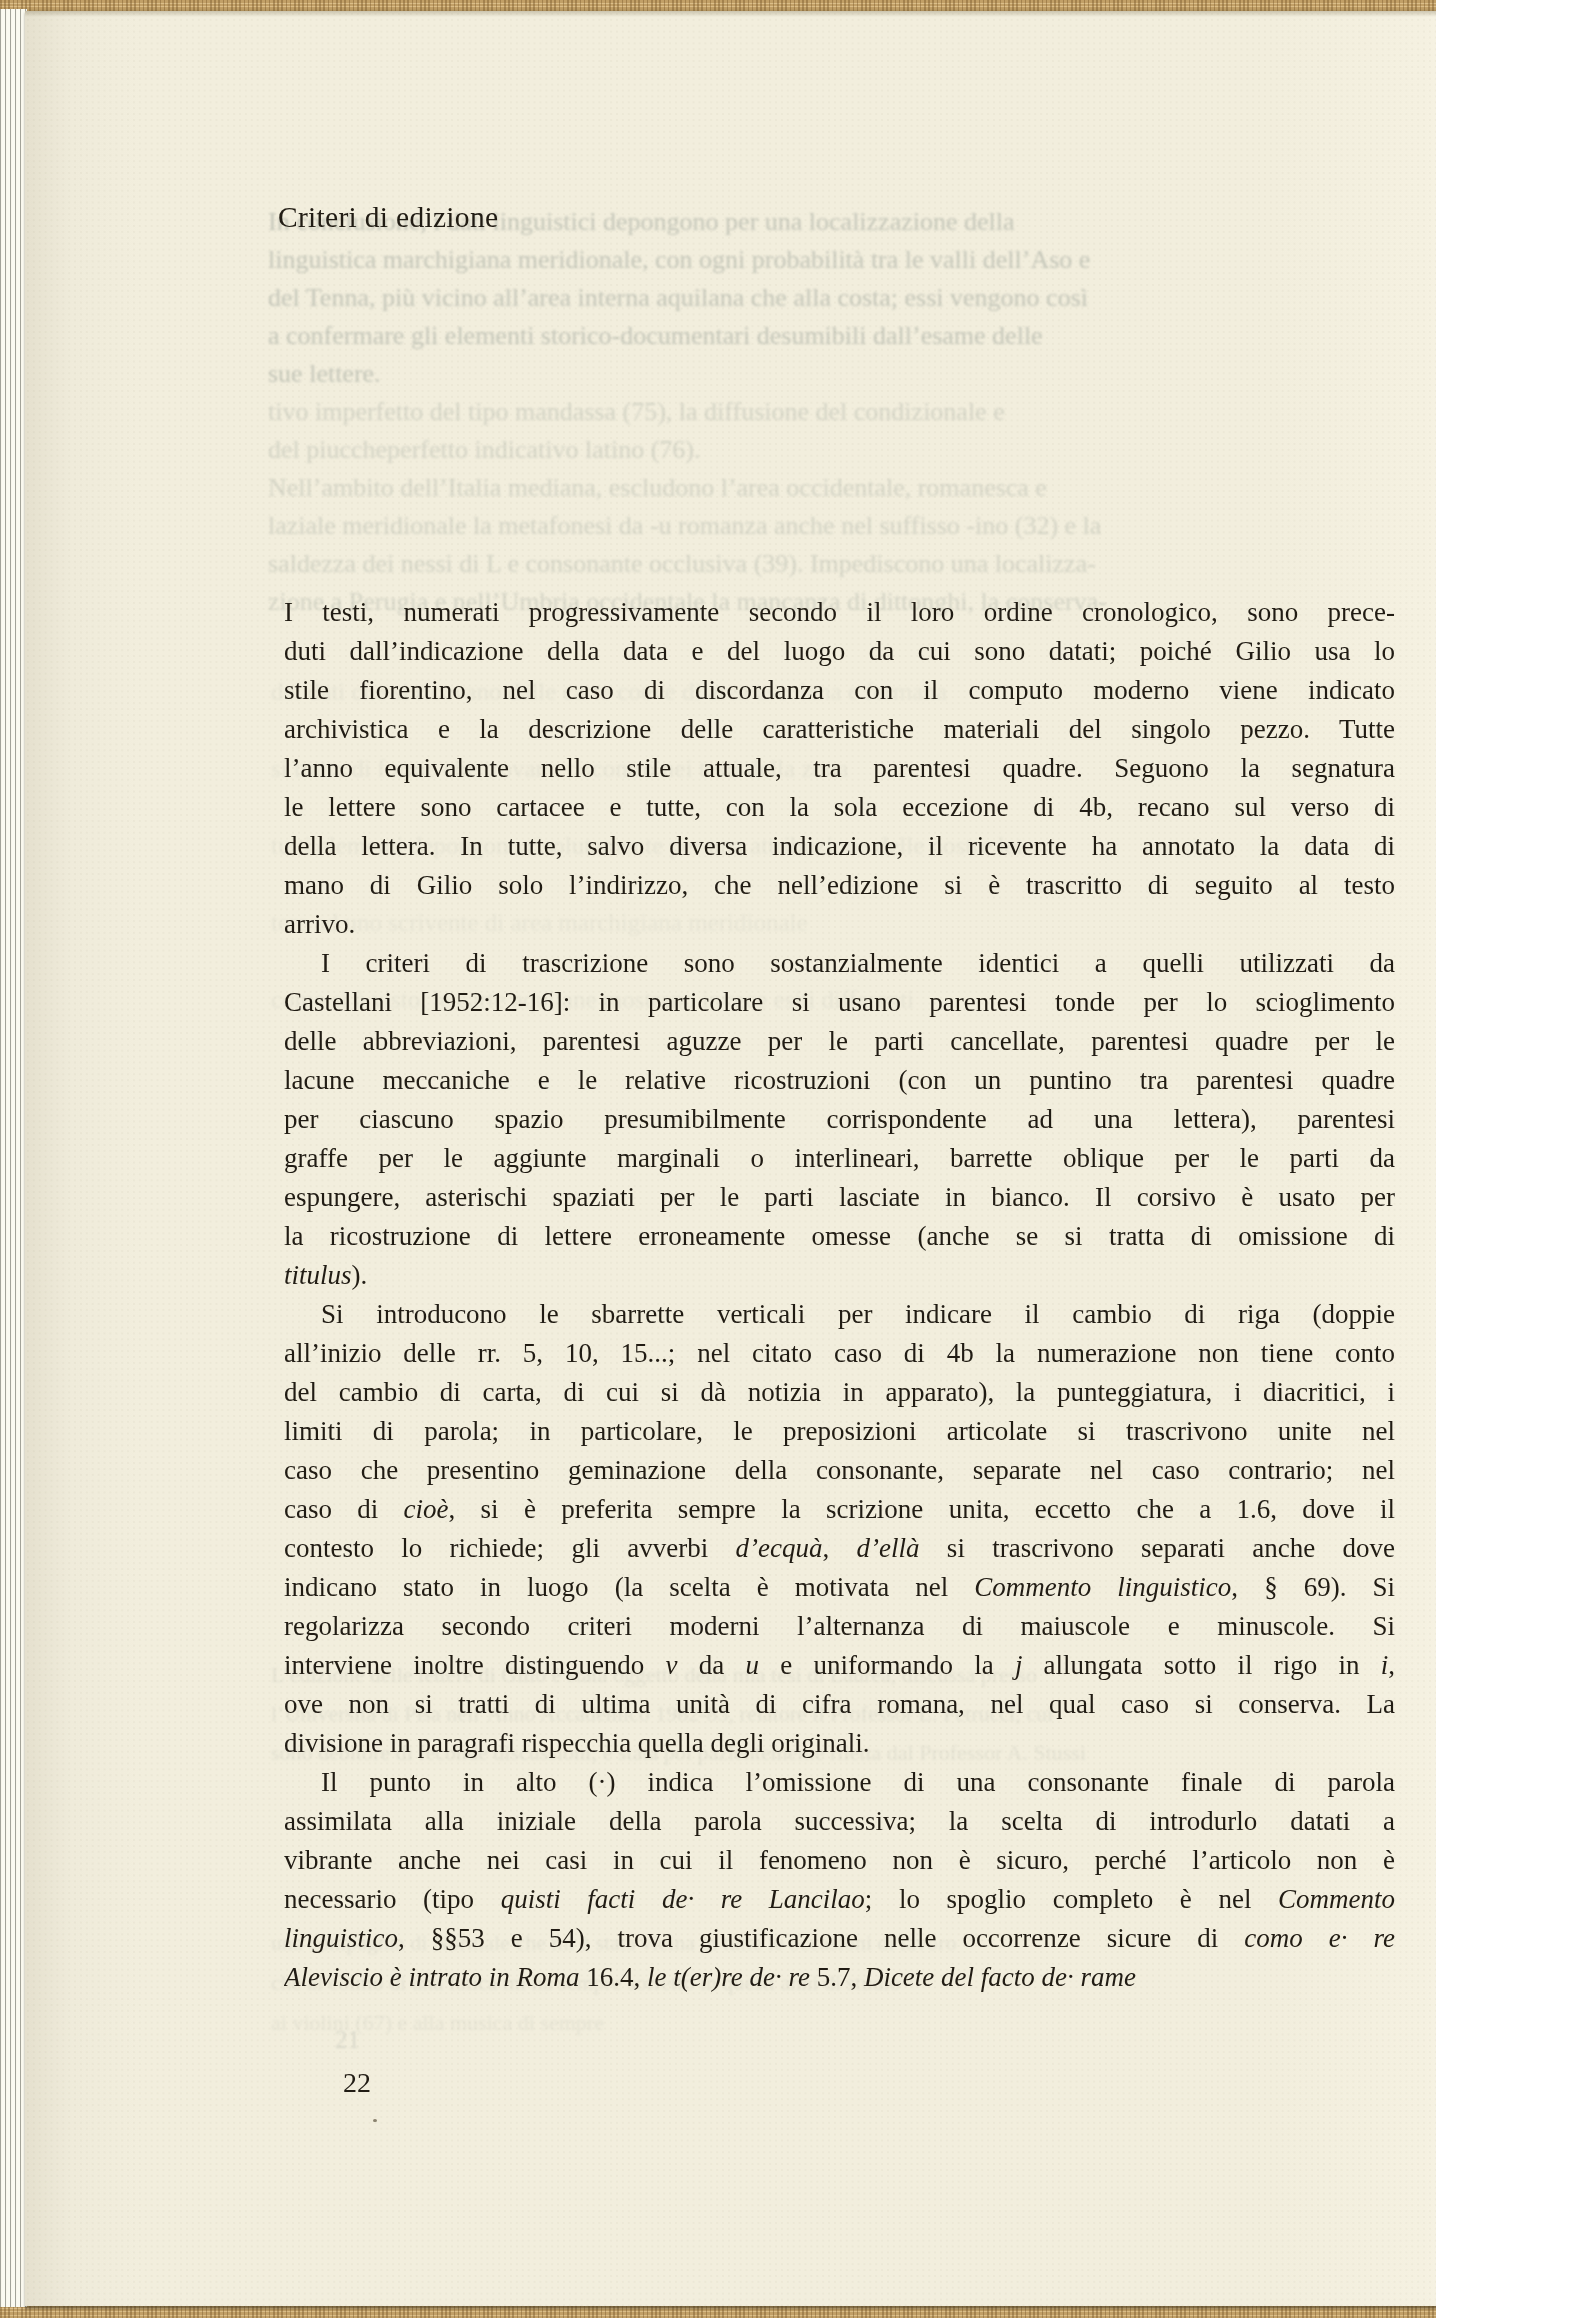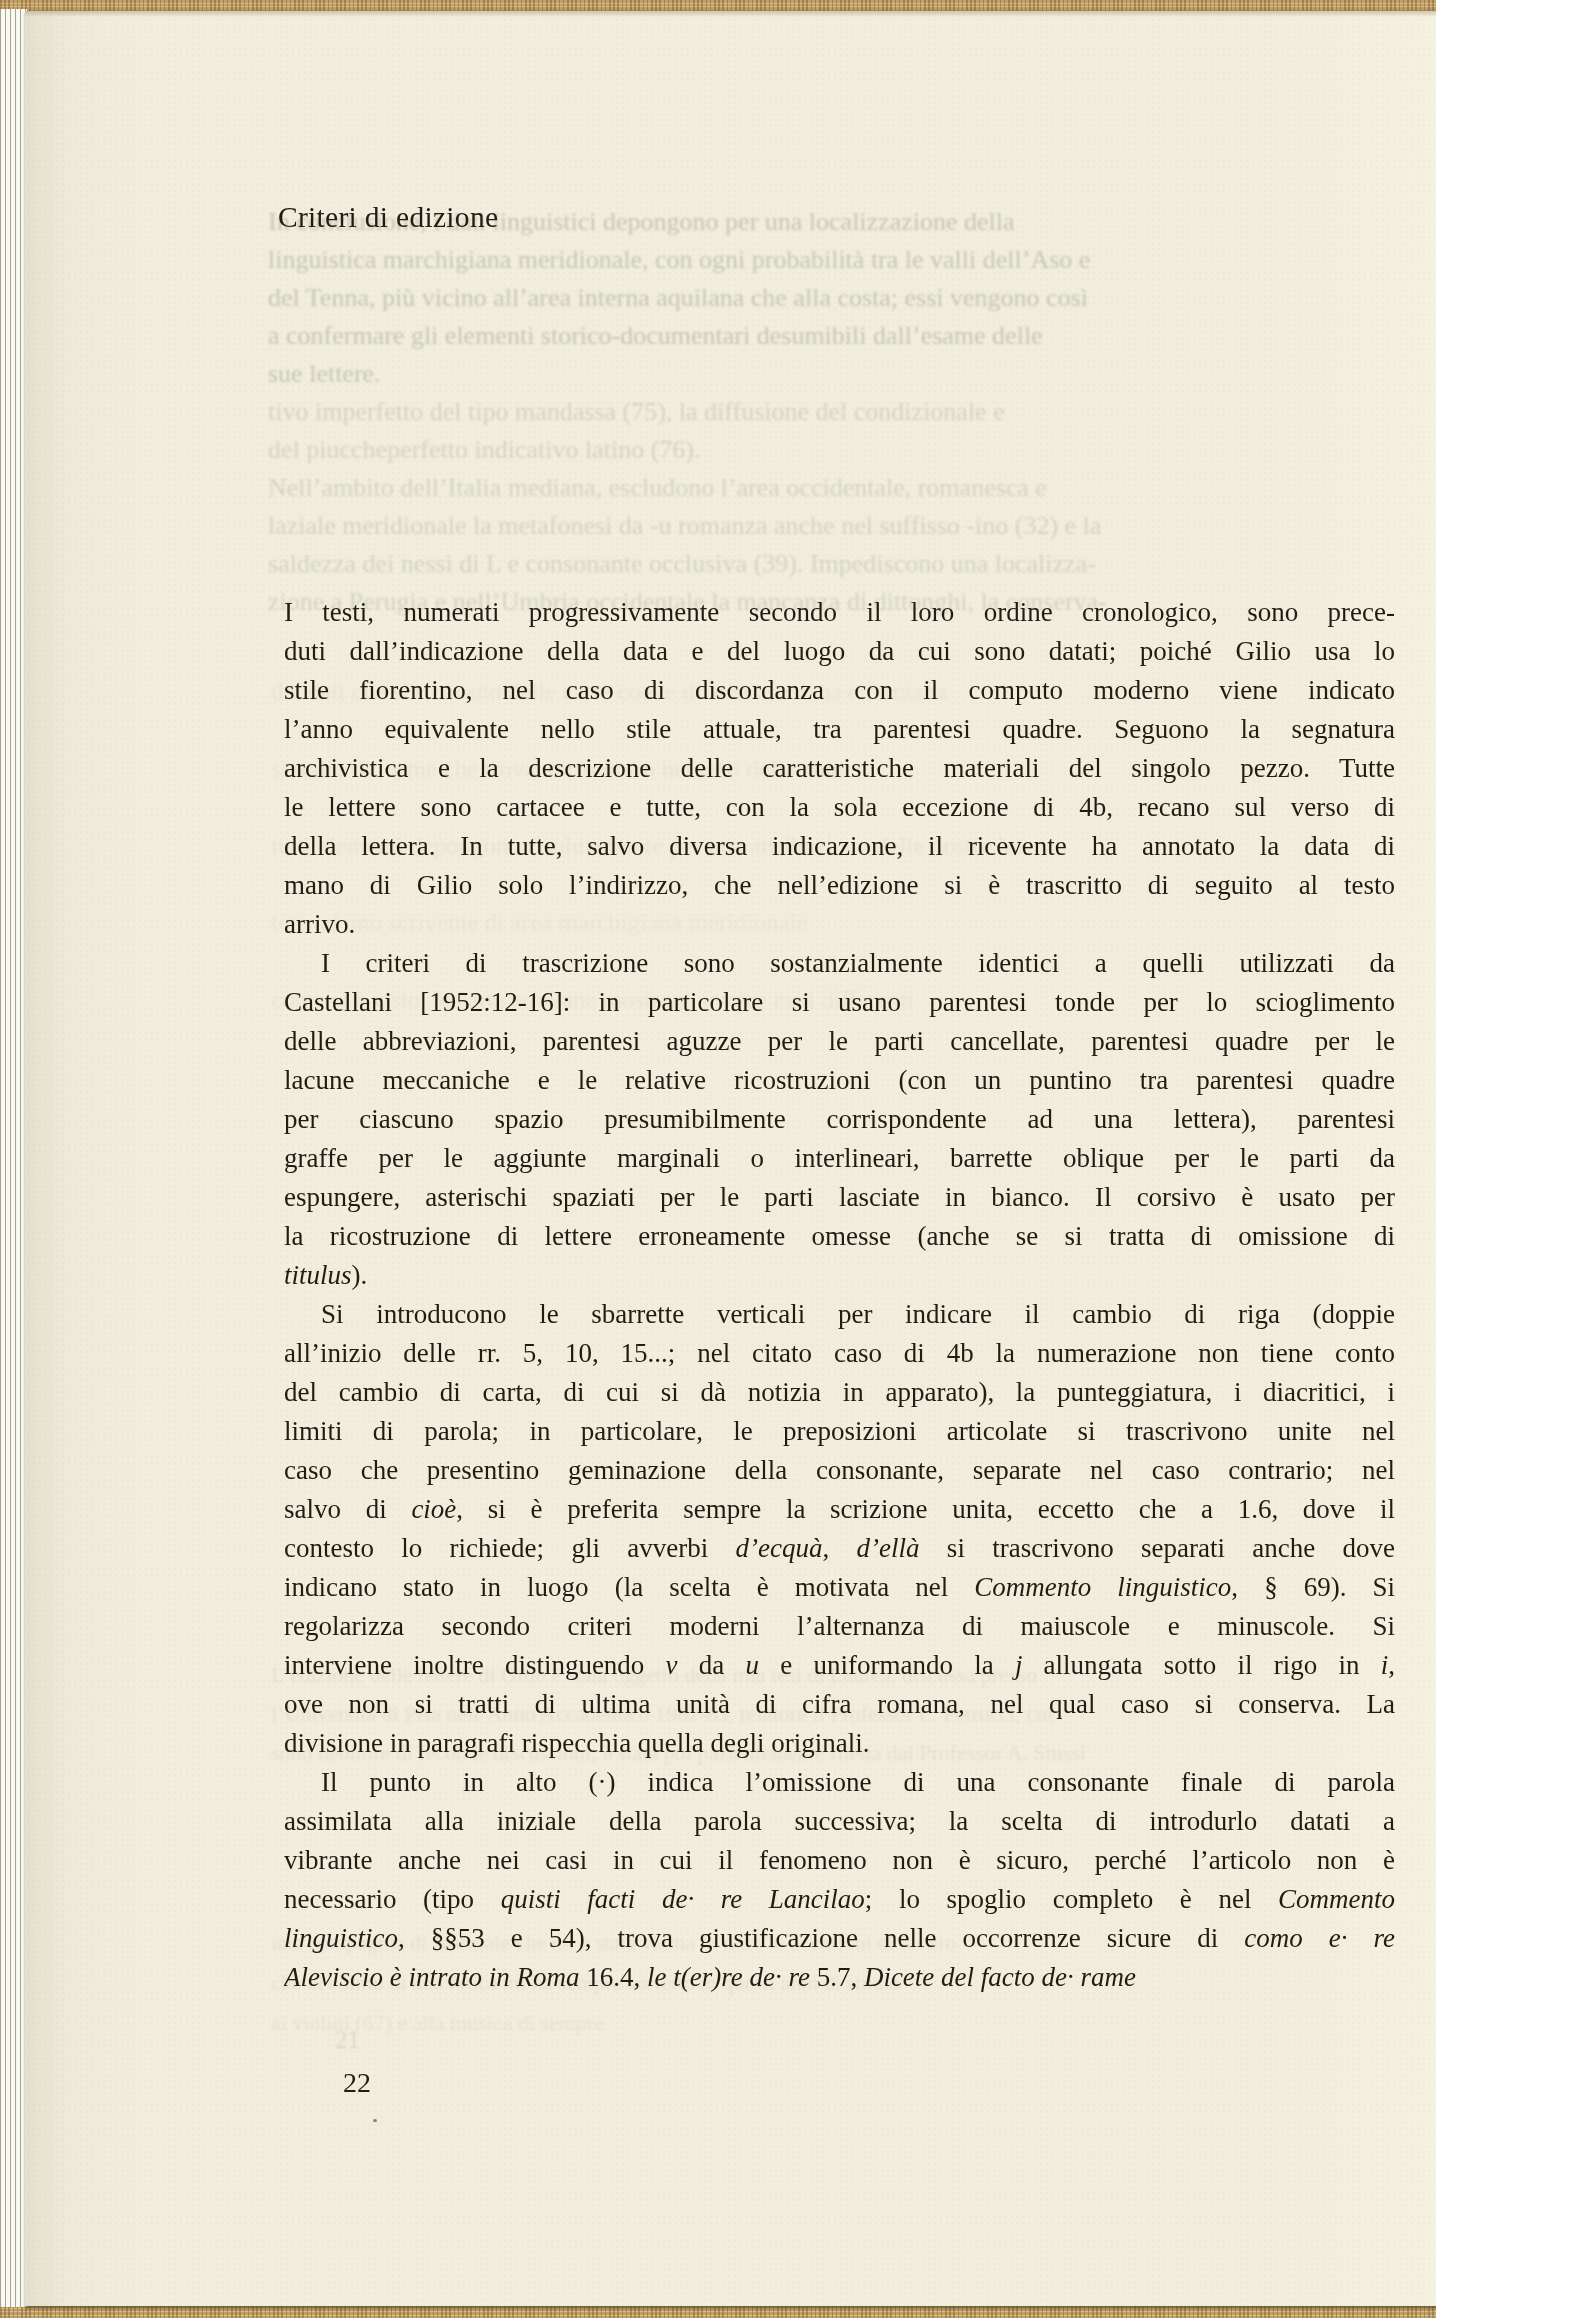--- a/index.html
+++ b/index.html
@@ -94,41 +94,41 @@
         <div class="gline">che al colmo di una fatica mi ha sempre sorretto in questi anni di studio</div>
         <div class="gline">ai violini (67) e alla musica di sempre</div>
       </div>
     <div class="ghost-pagenum">21</div>
 
     <h1 class="title">Criteri di edizione</h1>
     <div class="textblock" id="textblock">
         <div class="line"><span>I testi, numerati progressivamente secondo il loro ordine cronologico, sono prece-</span></div>
         <div class="line"><span>duti dall’indicazione della data e del luogo da cui sono datati; poiché Gilio usa lo</span></div>
         <div class="line"><span>stile fiorentino, nel caso di discordanza con il computo moderno viene indicato</span></div>
+        <div class="line"><span>archivistica e la descrizione delle caratteristiche materiali del singolo pezzo. Tutte</span></div>
         <div class="line"><span>l’anno equivalente nello stile attuale, tra parentesi quadre. Seguono la segnatura</span></div>
-        <div class="line"><span>archivistica e la descrizione delle caratteristiche materiali del singolo pezzo. Tutte</span></div>
         <div class="line"><span>le lettere sono cartacee e tutte, con la sola eccezione di 4b, recano sul verso di</span></div>
         <div class="line"><span>della lettera. In tutte, salvo diversa indicazione, il ricevente ha annotato la data di</span></div>
         <div class="line"><span>mano di Gilio solo l’indirizzo, che nell’edizione si è trascritto di seguito al testo</span></div>
         <div class="line last"><span>arrivo.</span></div>
         <div class="line indent"><span>I criteri di trascrizione sono sostanzialmente identici a quelli utilizzati da</span></div>
         <div class="line"><span>Castellani [1952:12-16]: in particolare si usano parentesi tonde per lo scioglimento</span></div>
         <div class="line"><span>delle abbreviazioni, parentesi aguzze per le parti cancellate, parentesi quadre per le</span></div>
         <div class="line"><span>lacune meccaniche e le relative ricostruzioni (con un puntino tra parentesi quadre</span></div>
         <div class="line"><span>per ciascuno spazio presumibilmente corrispondente ad una lettera), parentesi</span></div>
         <div class="line"><span>graffe per le aggiunte marginali o interlineari, barrette oblique per le parti da</span></div>
         <div class="line"><span>espungere, asterischi spaziati per le parti lasciate in bianco. Il corsivo è usato per</span></div>
         <div class="line"><span>la ricostruzione di lettere erroneamente omesse (anche se si tratta di omissione di</span></div>
         <div class="line last"><i>titulus</i><span>).</span></div>
         <div class="line indent"><span>Si introducono le sbarrette verticali per indicare il cambio di riga (doppie</span></div>
         <div class="line"><span>all’inizio delle rr. 5, 10, 15...; nel citato caso di 4b la numerazione non tiene conto</span></div>
         <div class="line"><span>del cambio di carta, di cui si dà notizia in apparato), la punteggiatura, i diacritici, i</span></div>
         <div class="line"><span>limiti di parola; in particolare, le preposizioni articolate si trascrivono unite nel</span></div>
         <div class="line"><span>caso che presentino geminazione della consonante, separate nel caso contrario; nel</span></div>
-        <div class="line"><span>salvo di </span><i>cioè</i><span>, si è preferita sempre la scrizione unita, eccetto che a 1.6, dove il</span></div>
+        <div class="line"><span>caso di </span><i>cioè</i><span>, si è preferita sempre la scrizione unita, eccetto che a 1.6, dove il</span></div>
         <div class="line"><span>contesto lo richiede; gli avverbi </span><i>d’ecquà</i><span>, </span><i>d’ellà</i><span> si trascrivono separati anche dove</span></div>
         <div class="line"><span>indicano stato in luogo (la scelta è motivata nel </span><i>Commento linguistico</i><span>, § 69). Si</span></div>
         <div class="line"><span>regolarizza secondo criteri moderni l’alternanza di maiuscole e minuscole. Si</span></div>
         <div class="line"><span>interviene inoltre distinguendo </span><i>v</i><span> da </span><i>u</i><span> e uniformando la </span><i>j</i><span> allungata sotto il rigo in </span><i>i</i><span>,</span></div>
         <div class="line"><span>ove non si tratti di ultima unità di cifra romana, nel qual caso si conserva. La</span></div>
         <div class="line last"><span>divisione in paragrafi rispecchia quella degli originali.</span></div>
         <div class="line indent"><span>Il punto in alto (·) indica l’omissione di una consonante finale di parola</span></div>
         <div class="line"><span>assimilata alla iniziale della parola successiva; la scelta di introdurlo datati a</span></div>
         <div class="line"><span>vibrante anche nei casi in cui il fenomeno non è sicuro, perché l’articolo non è</span></div>
         <div class="line"><span>necessario (tipo </span><i>quisti facti de· re Lancilao</i><span>; lo spoglio completo è nel </span><i>Commento</i></div>

